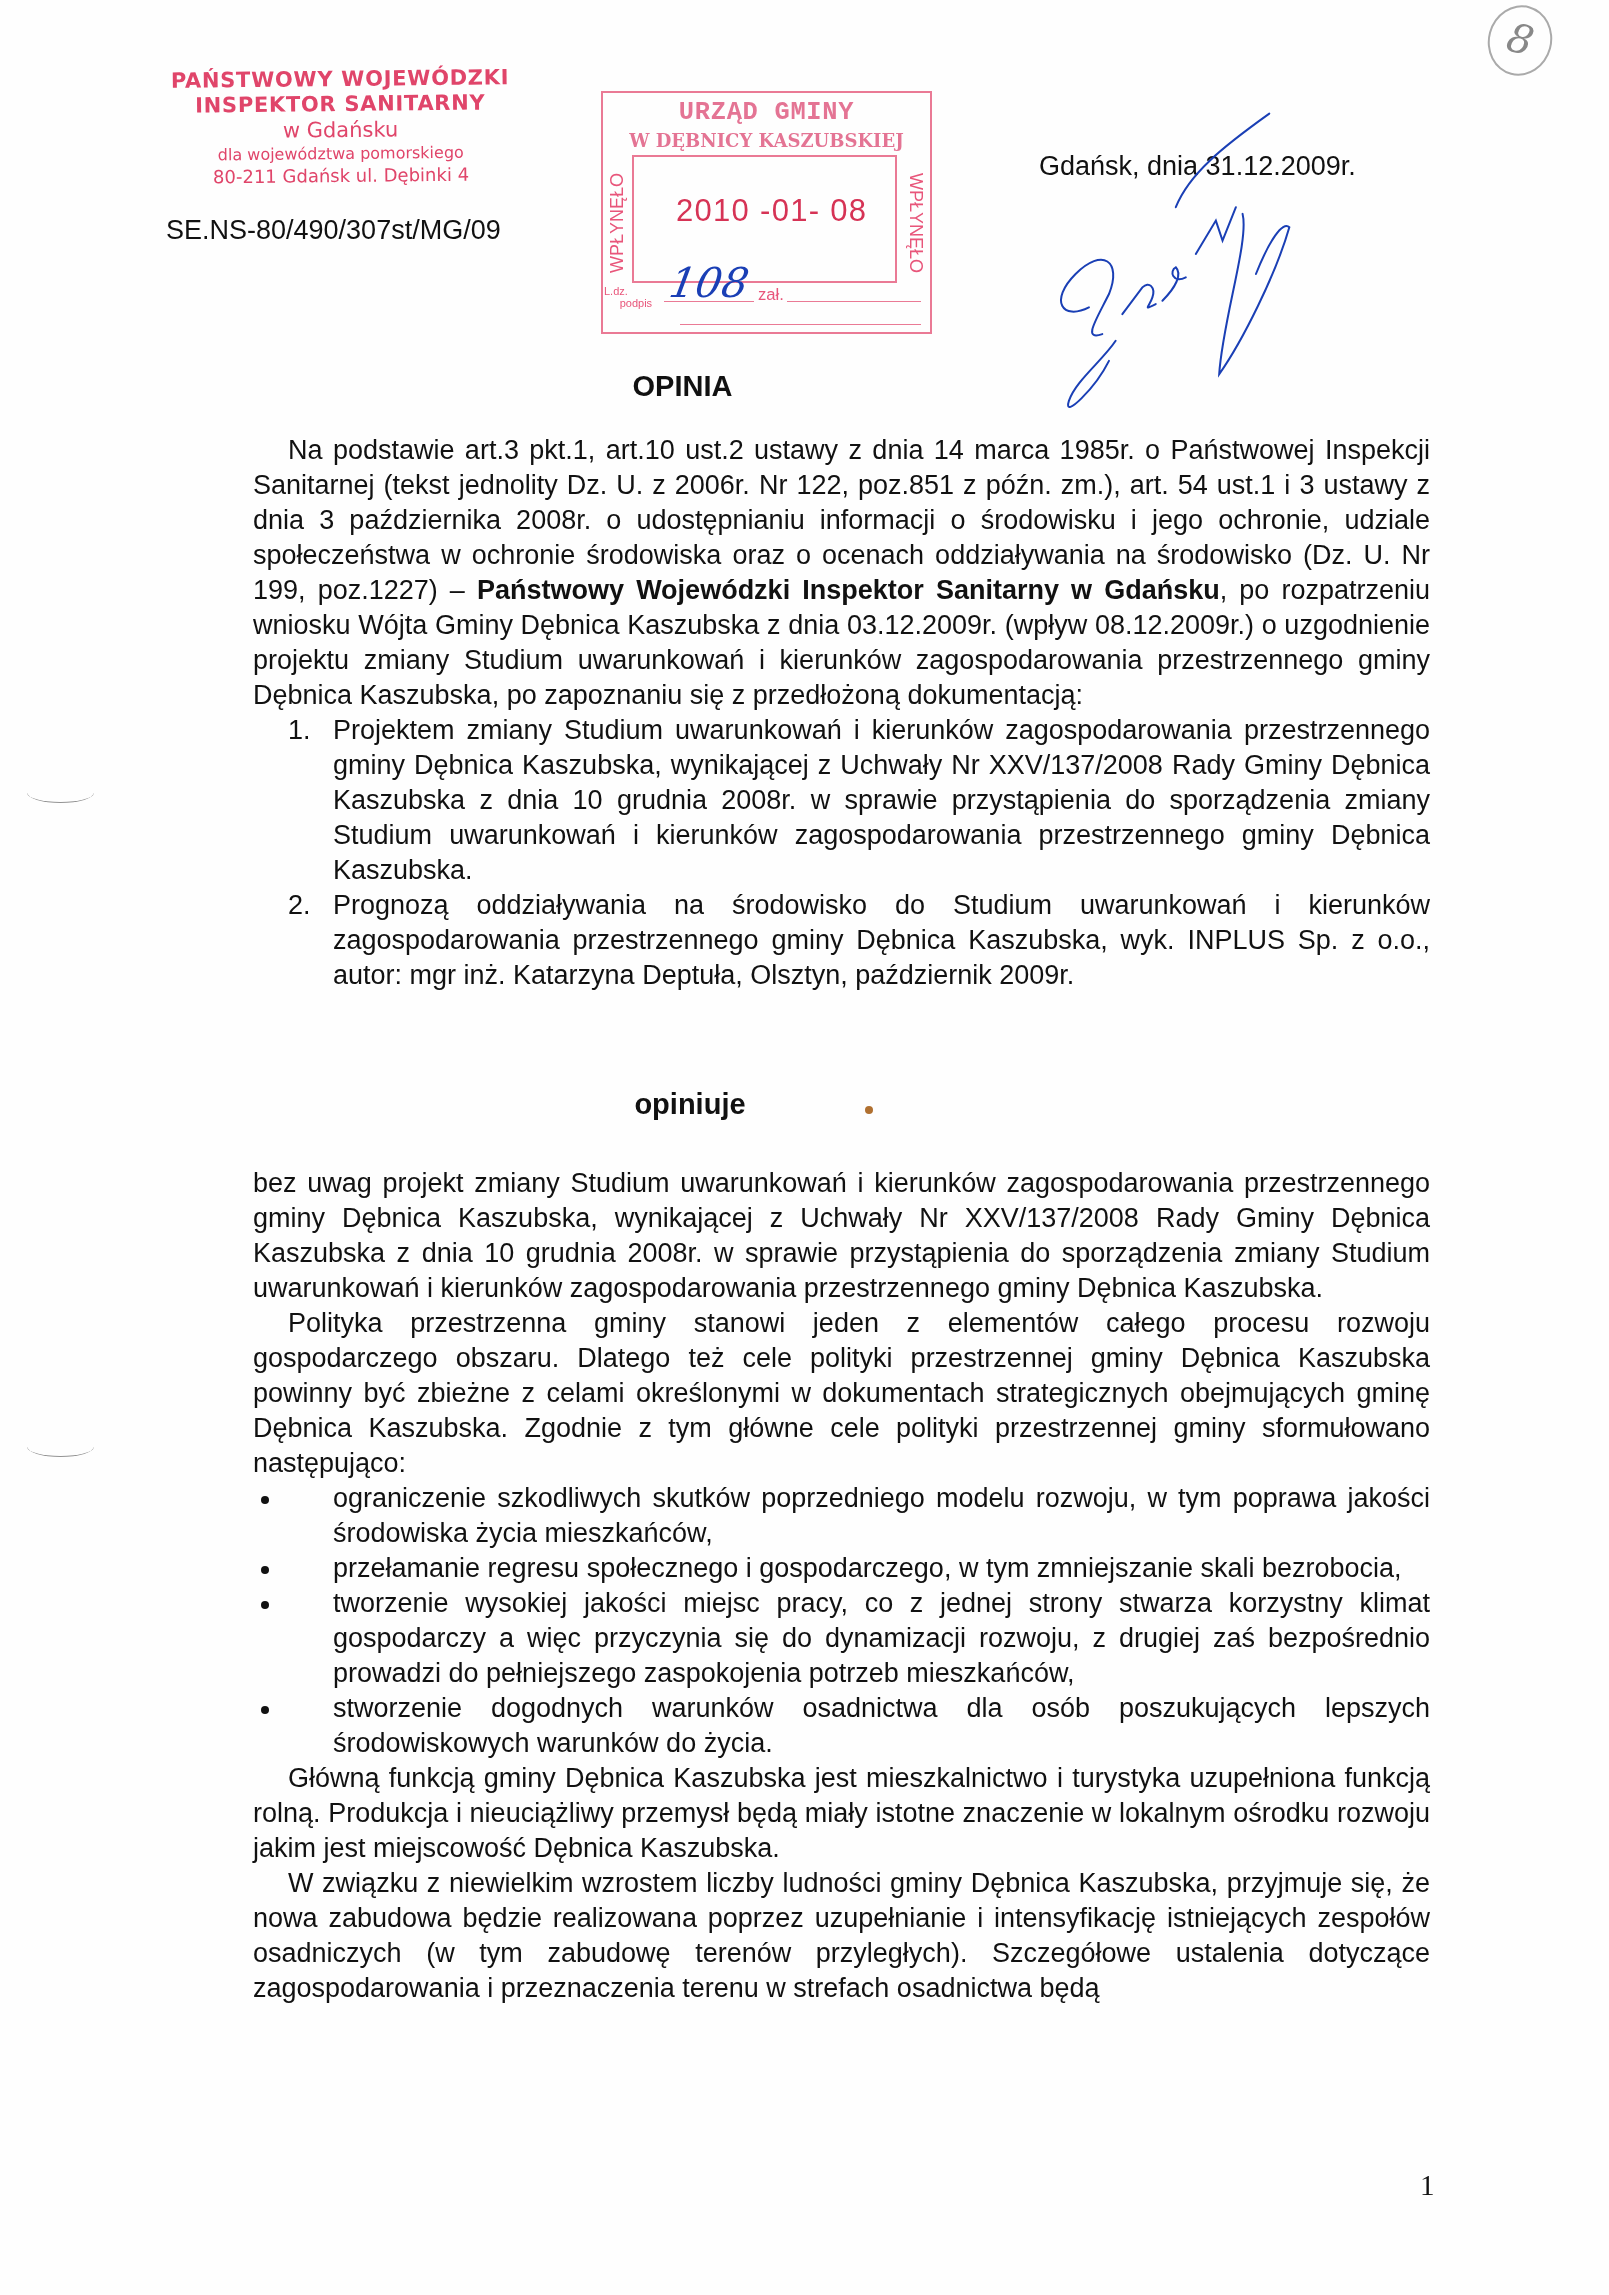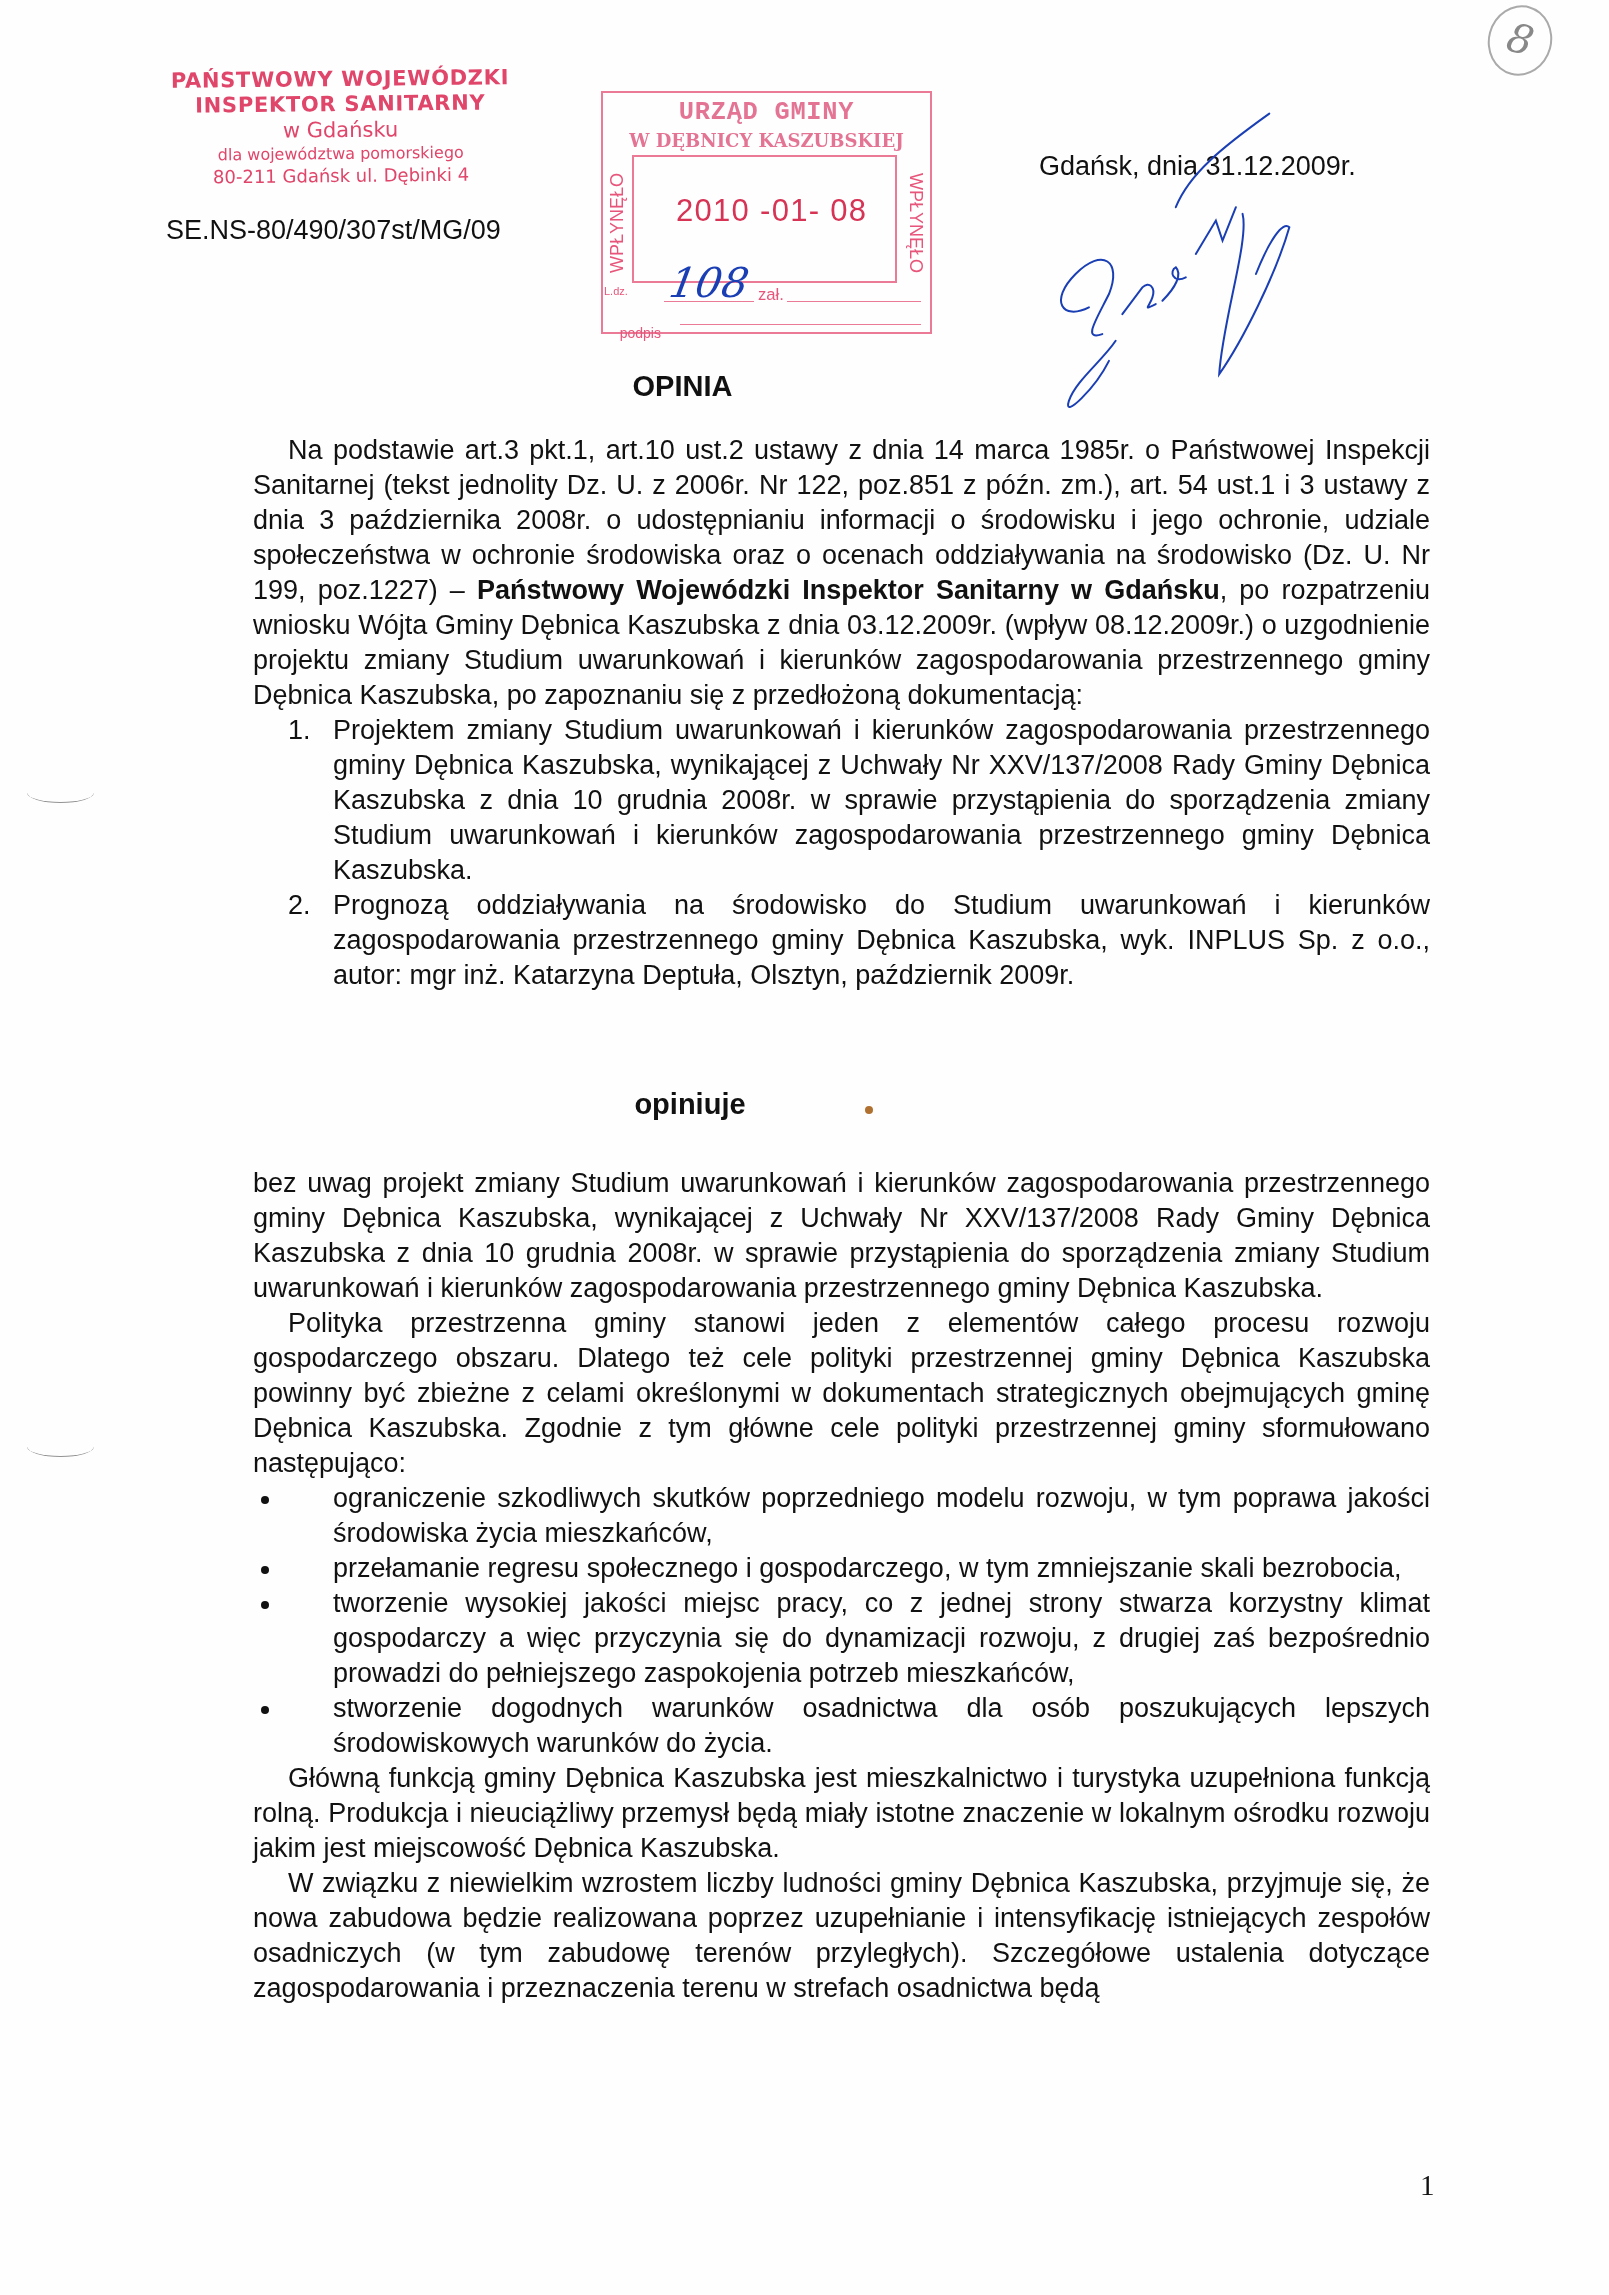--- a/index.html
+++ b/index.html
@@ -22,21 +22,21 @@
   .receipt-stamp .title2 { position: absolute; left: 0; right: 0; top: 37px; text-align: center; font-family: "DejaVu Serif", serif; font-weight: bold; font-size: 18px; color: #e47494; }
   .receipt-stamp .inner { position: absolute; left: 29px; top: 62px; width: 261px; height: 124px; border: 2px solid #ea7a95; }
   .receipt-stamp .side-l { position: absolute; left: 4px; top: 73px; width: 20px; height: 114px; writing-mode: vertical-rl; transform: rotate(180deg); font-size: 18px; text-align: center; }
   .receipt-stamp .side-r { position: absolute; right: 4px; top: 73px; width: 20px; height: 114px; writing-mode: vertical-rl; font-size: 18px; text-align: center; }
   .receipt-stamp .date { position: absolute; left: 73px; top: 100px; font-family: Liberation Sans, sans-serif; font-size: 31px; color: #d63355; letter-spacing: 1.3px; }
   .receipt-stamp .ldz-label { position: absolute; left: 1px; top: 192px; font-size: 11px; }
   .receipt-stamp .ldz-line { position: absolute; left: 61px; top: 208px; width: 90px; border-bottom: 1.3px solid #ea7a95; }
   .receipt-stamp .ldz-value { position: absolute; left: 67px; top: 166px; font-family: "DejaVu Serif", serif; font-style: italic; font-size: 41px; color: #1a3fb5; transform: skewX(-10deg); }
   .receipt-stamp .zal-label { position: absolute; left: 155px; top: 192px; font-size: 16.7px; }
   .receipt-stamp .zal-line { position: absolute; left: 184px; top: 208px; width: 134px; border-bottom: 1.3px solid #ea7a95; }
-  .receipt-stamp .podpis-label { position: absolute; left: 16.7px; top: 232px; font-size: 14px; }
+  .receipt-stamp .podpis-label { position: absolute; left: 16.7px; top: 204px; font-size: 11px; }
   .receipt-stamp .podpis-line { position: absolute; left: 77px; top: 231px; width: 241px; border-bottom: 1.3px solid #ea7a95; }
 
   .date-line { position: absolute; left: 1039px; top: 151px; font-size: 27px; color: #111; }
 
   .page-count-mark { position: absolute; left: 1488px; top: 5.3px; width: 60px; height: 67px; border: 2px solid #aaa; border-radius: 50%; transform: rotate(15deg); }
   .page-count-mark span { position: absolute; left: 0; right: 0; top: 9.4px; text-align: center; font-family: "DejaVu Serif", serif; font-style: italic; font-size: 40px; color: #888; }
 
   .signature { position: absolute; left: 1022px; top: 107px; width: 361px; height: 334px; }
 
   .doc-title { position: absolute; left: 0; width: 1338px; top: 370px; text-align: center; font-size: 29px; font-weight: bold; color: #111; }

